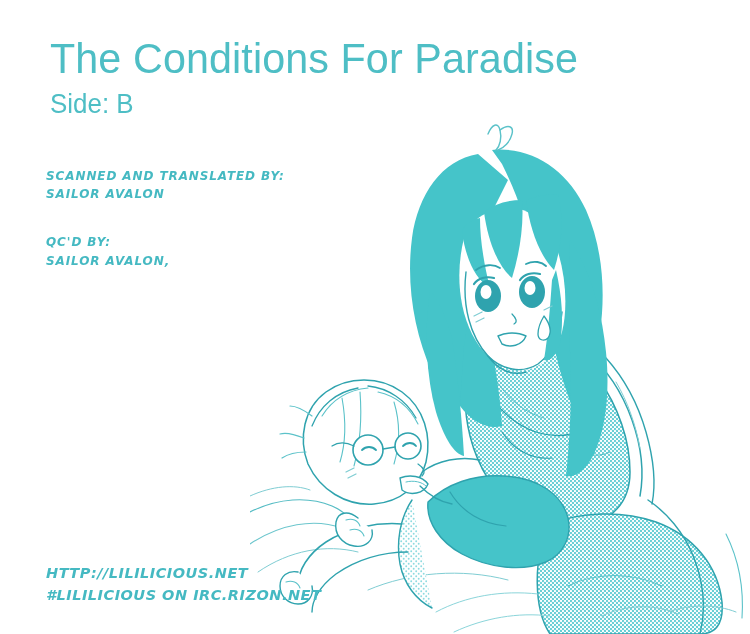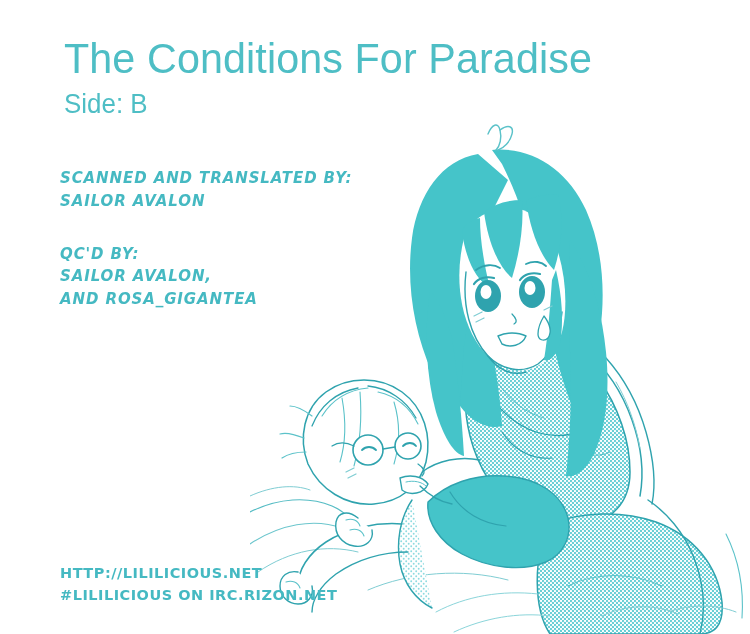--- a/index.html
+++ b/index.html
@@ -25,21 +25,21 @@
     top: 120px;
     width: 500px;
     height: 514px;
     pointer-events: none;
   }
   .artwork svg { display: block; width: 100%; height: 100%; }
 
   
   .text-layer {
     position: absolute;
-    left: 18px; top: 0;
+    left: 4px; top: 0;
     width: 700px; height: 634px;
   }
 
   .title-block {
     position: absolute;
     left: 46px;
     top: 36px;
   }
   .doujin-title {
     font-family: "Liberation Sans Narrow", "Liberation Sans", sans-serif;
@@ -69,40 +69,41 @@
     position: absolute;
     left: 42px;
     top: 167px;
     width: 400px;
   }
   .credit-group { margin-bottom: 30px; }
   .credit-group:last-child { margin-bottom: 4px; }
 
   .credit-line {
     font-family: "DejaVu Sans", sans-serif;
-    font-size: 15px;
+    font-size: 12px;
     font-weight: 700;
     font-style: italic;
     letter-spacing: 0.9px;
     line-height: 1.52;
     color: #45b9c2;
     text-transform: uppercase;
     white-space: nowrap;
     margin: 0;
   }
 
   .footer {
     position: absolute;
     left: 42px;
     top: 563px;
   }
   .footer-line {
     font-family: "DejaVu Sans", sans-serif;
     font-size: 14.5px;
     font-weight: 700;
+    font-style: italic;
     letter-spacing: 0.5px;
     line-height: 1.5;
     color: #45b9c2;
     text-transform: uppercase;
     white-space: nowrap;
     margin: 0;
   }
 </style>
 </head>
 <body>
@@ -313,21 +314,20 @@
 
       <div class="credit-group">
         <p class="credit-line">SCANNED AND TRANSLATED BY:</p>
         <p class="credit-line">SAILOR AVALON</p>
       </div>
 
 
       <div class="credit-group">
         <p class="credit-line">QC'D BY:</p>
         <p class="credit-line">SAILOR AVALON,</p>
-        <p class="credit-line">AND ROSA_GIGANTEA</p>
       </div>
 
     </div>
 
     <div class="footer">
       <p class="footer-line">HTTP://LILILICIOUS.NET</p>
       <p class="footer-line">#LILILICIOUS ON IRC.RIZON.NET</p>
     </div>
 
   </div>

